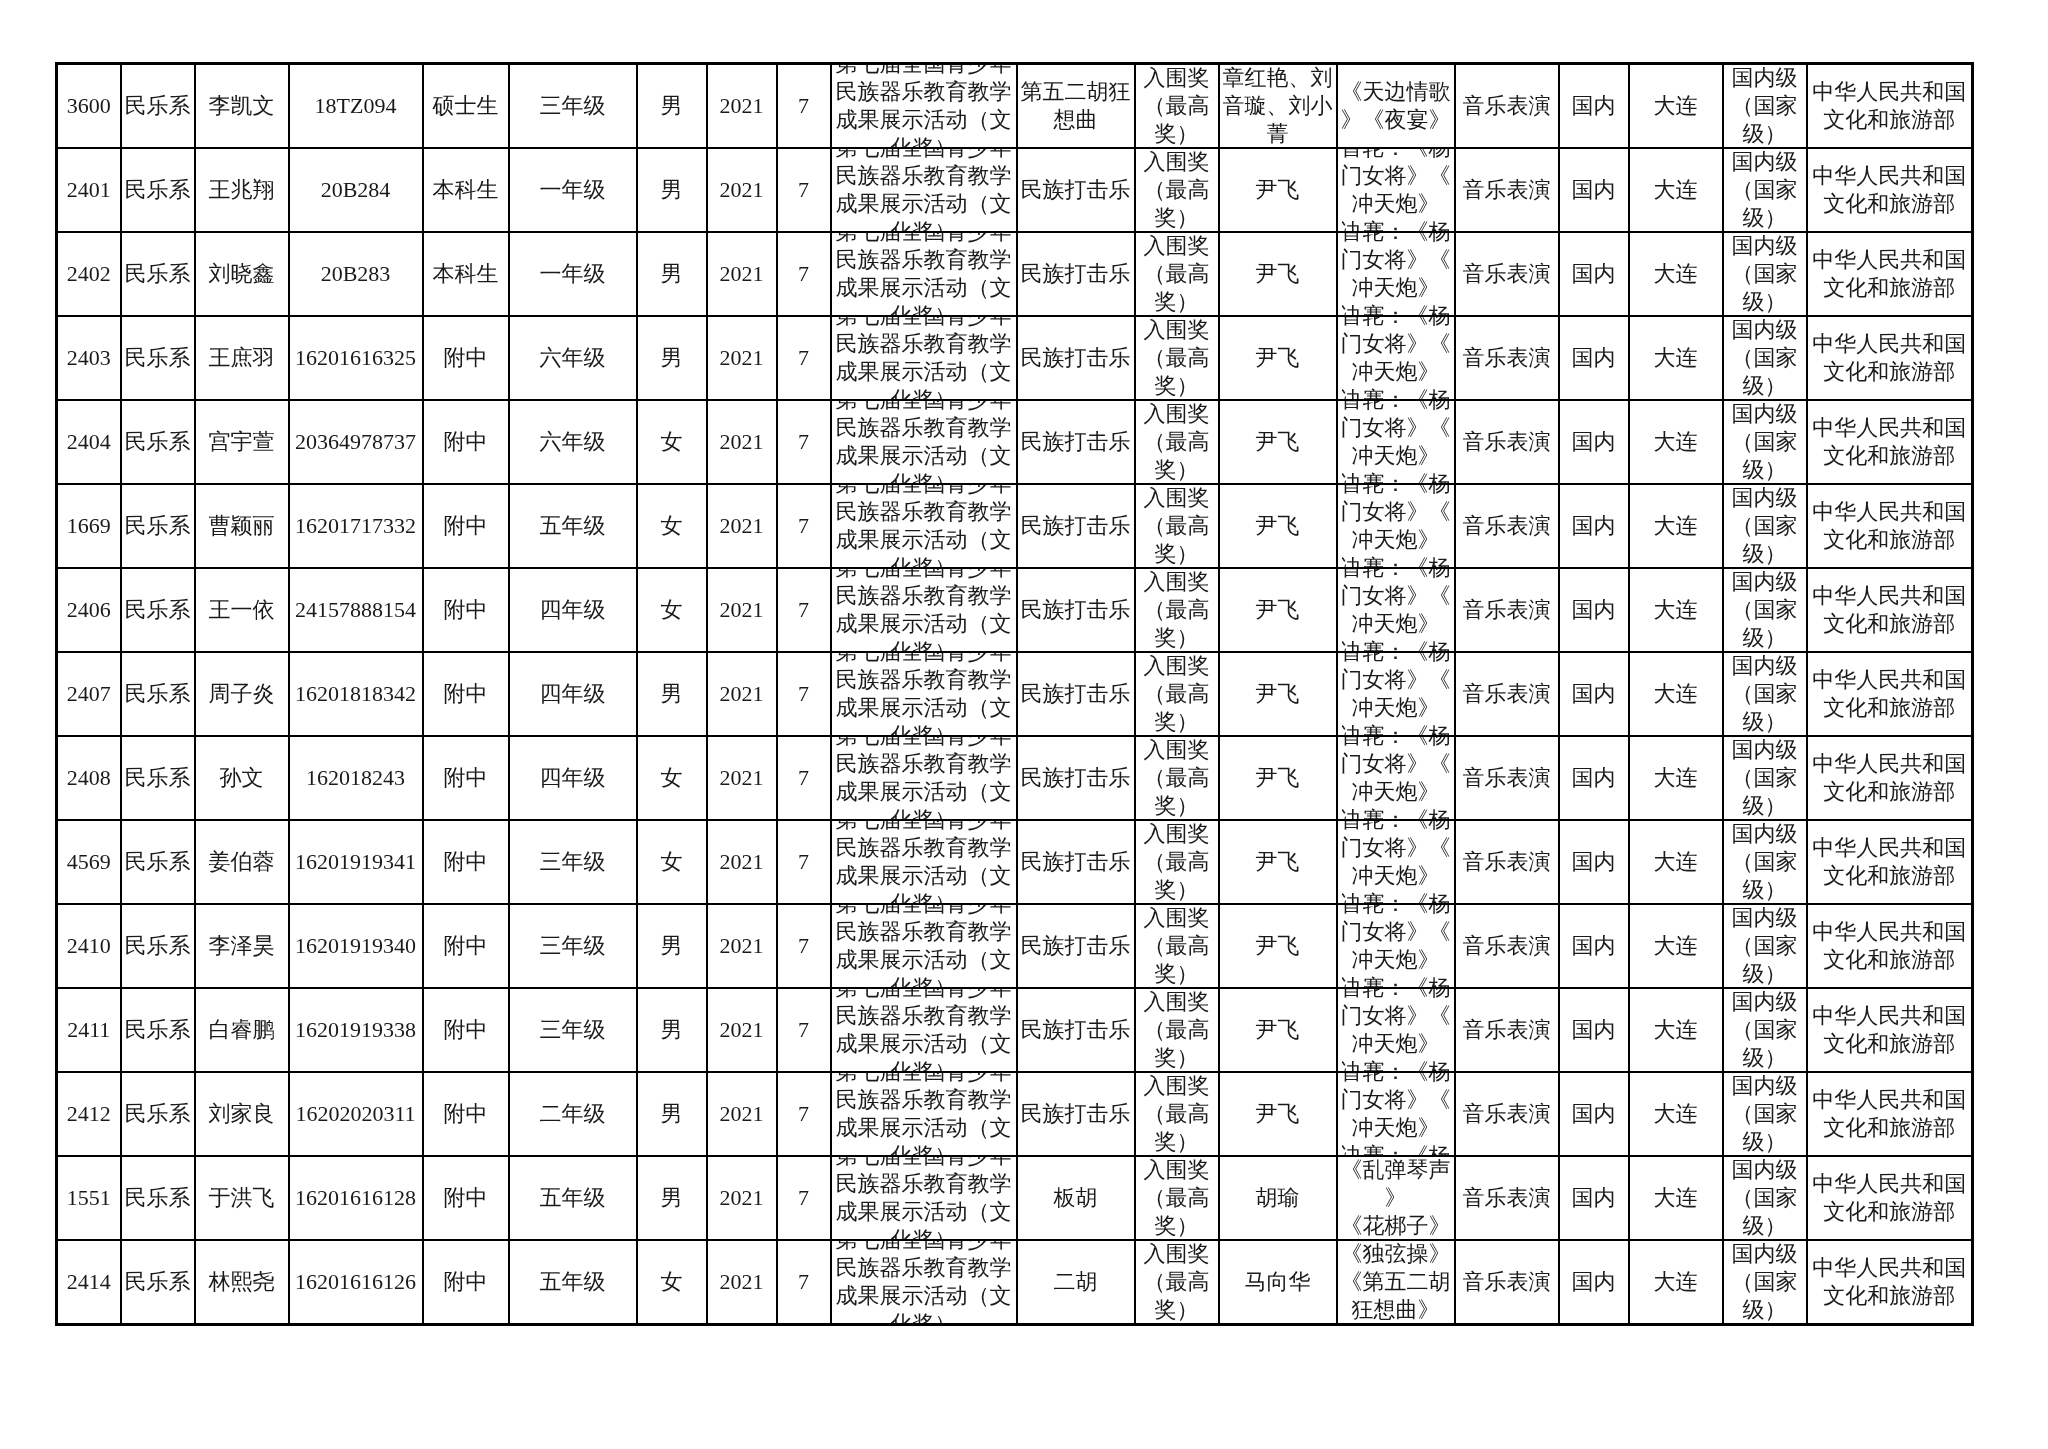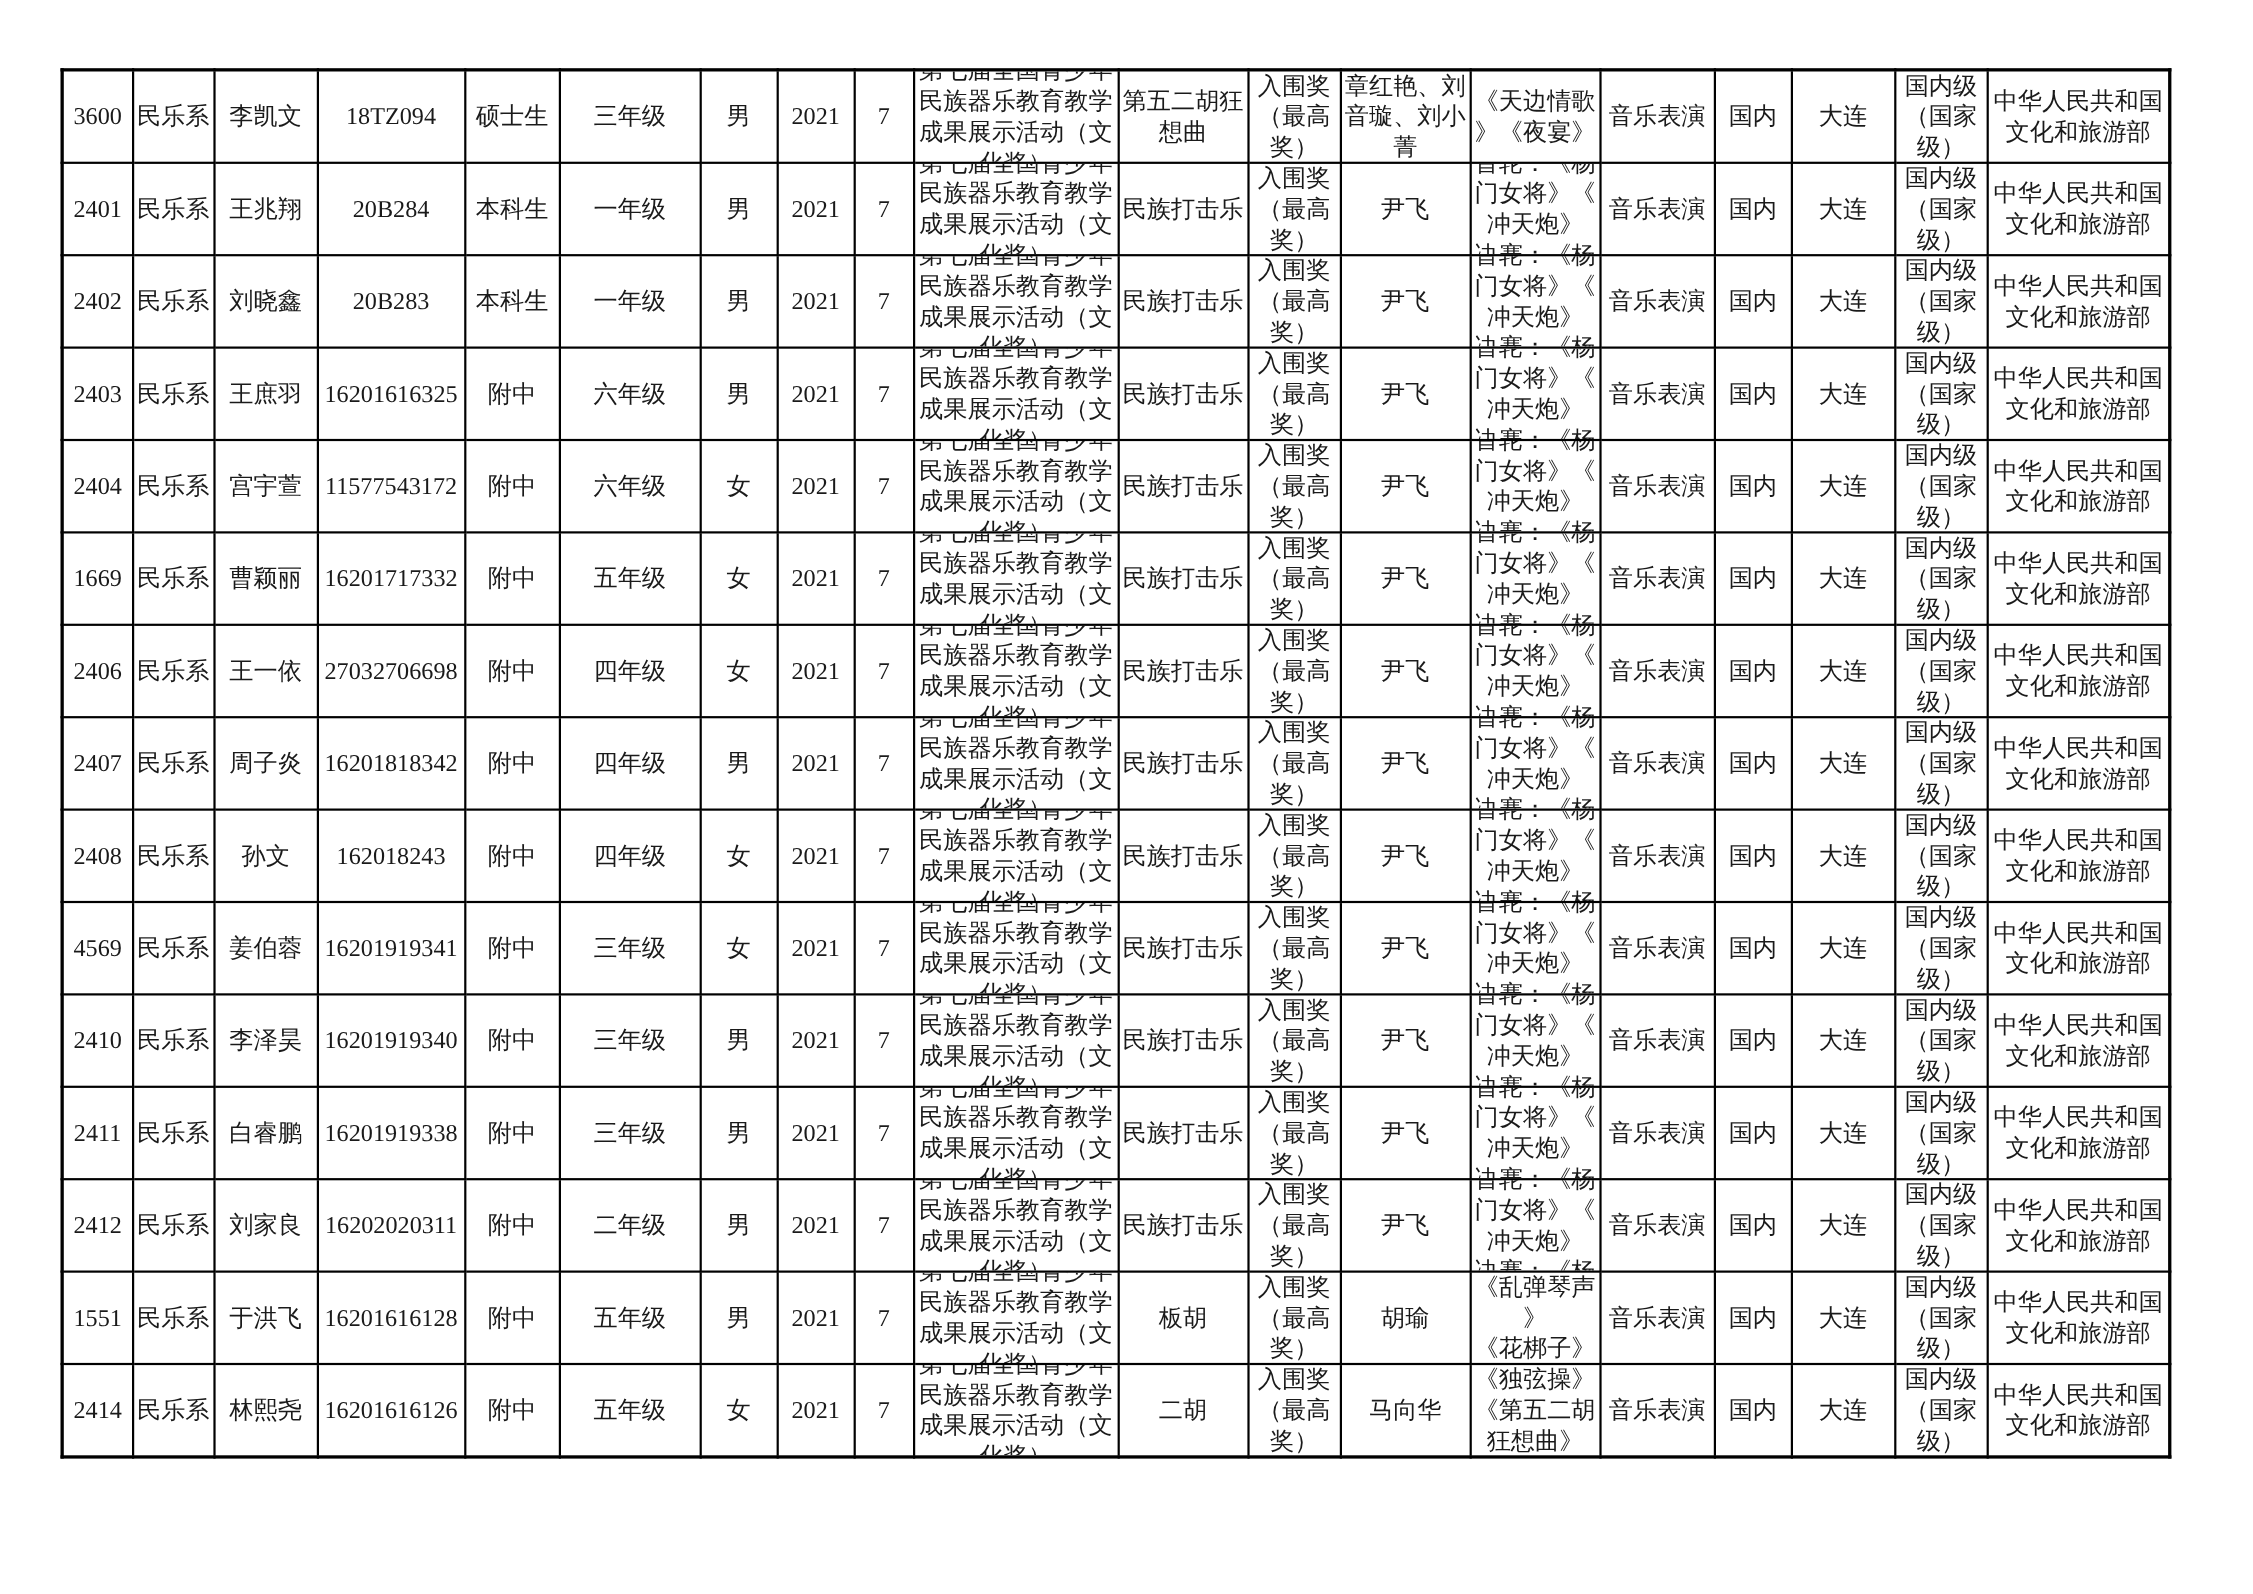--- a/index.html
+++ b/index.html
@@ -469,21 +469,21 @@
               <div class="ct">民乐系</div>
             </div>
           </td>
           <td>
             <div class="cb">
               <div class="ct">宫宇萱</div>
             </div>
           </td>
           <td>
             <div class="cb">
-              <div class="ct">11577543172</div>
+              <div class="ct">20364978737</div>
             </div>
           </td>
           <td>
             <div class="cb">
               <div class="ct">附中</div>
             </div>
           </td>
           <td>
             <div class="cb">
               <div class="ct">六年级</div>
@@ -665,21 +665,21 @@
               <div class="ct">民乐系</div>
             </div>
           </td>
           <td>
             <div class="cb">
               <div class="ct">王一依</div>
             </div>
           </td>
           <td>
             <div class="cb">
-              <div class="ct">27032706698</div>
+              <div class="ct">24157888154</div>
             </div>
           </td>
           <td>
             <div class="cb">
               <div class="ct">附中</div>
             </div>
           </td>
           <td>
             <div class="cb">
               <div class="ct">四年级</div>

